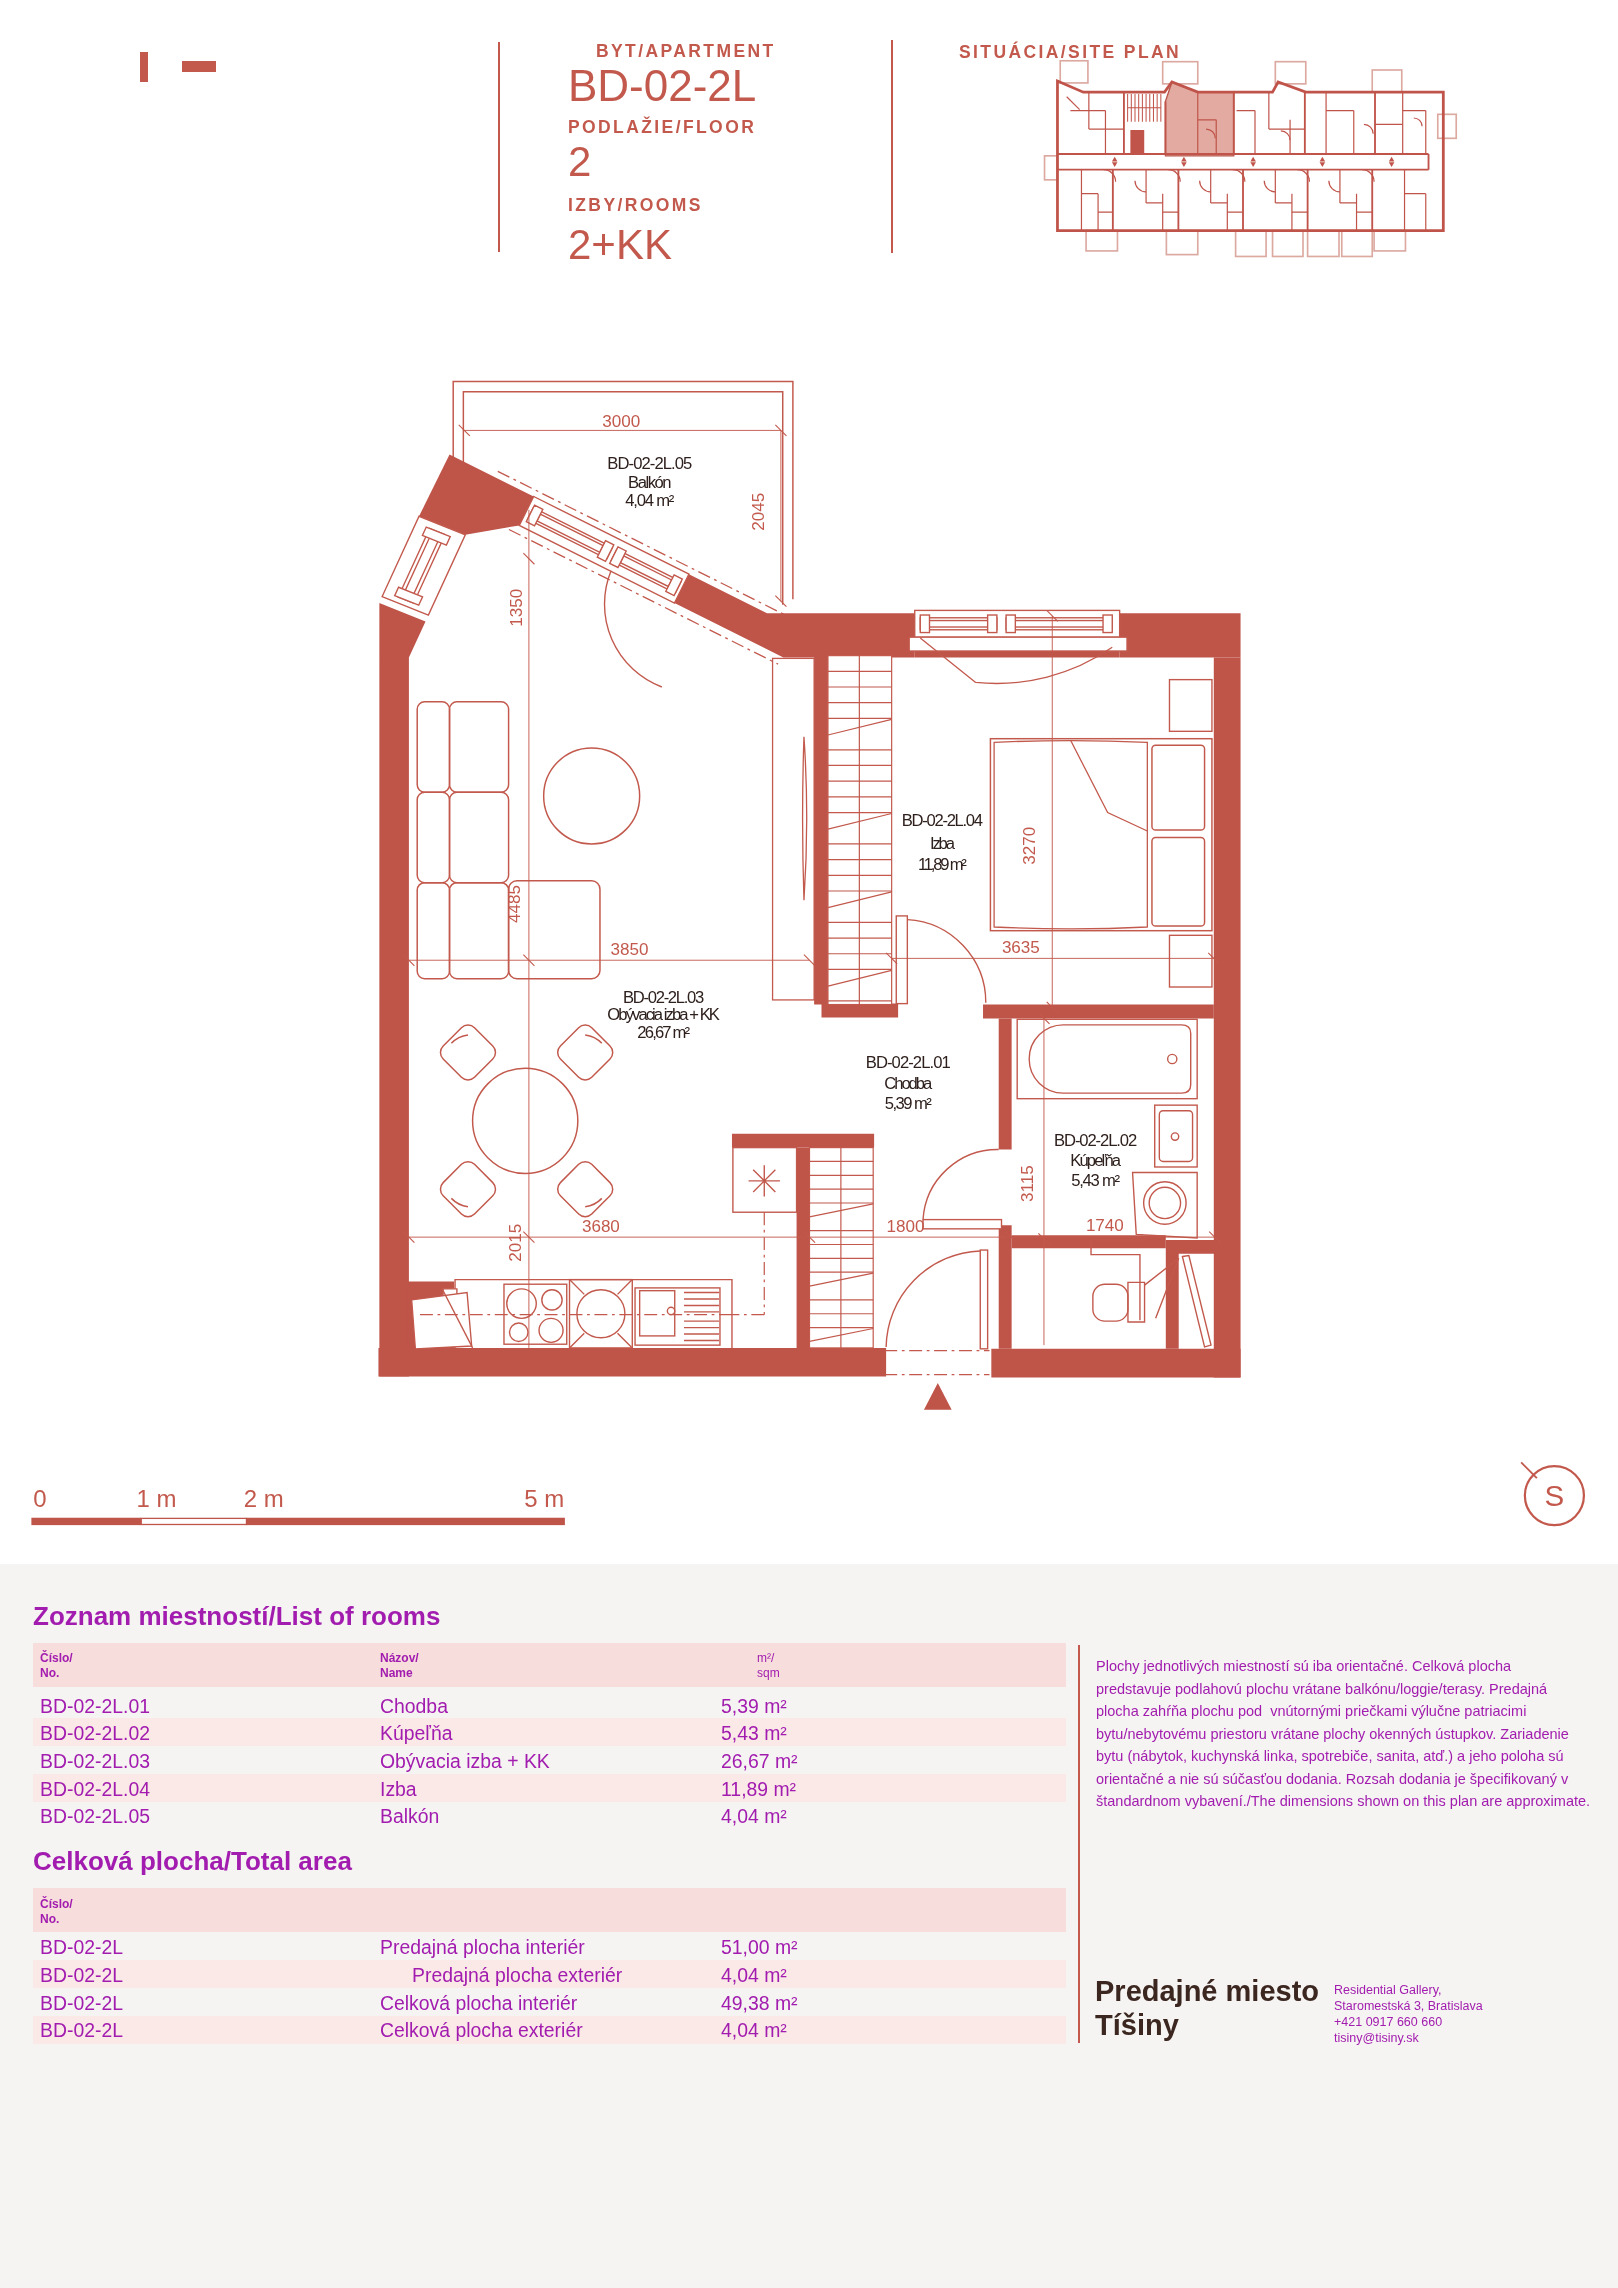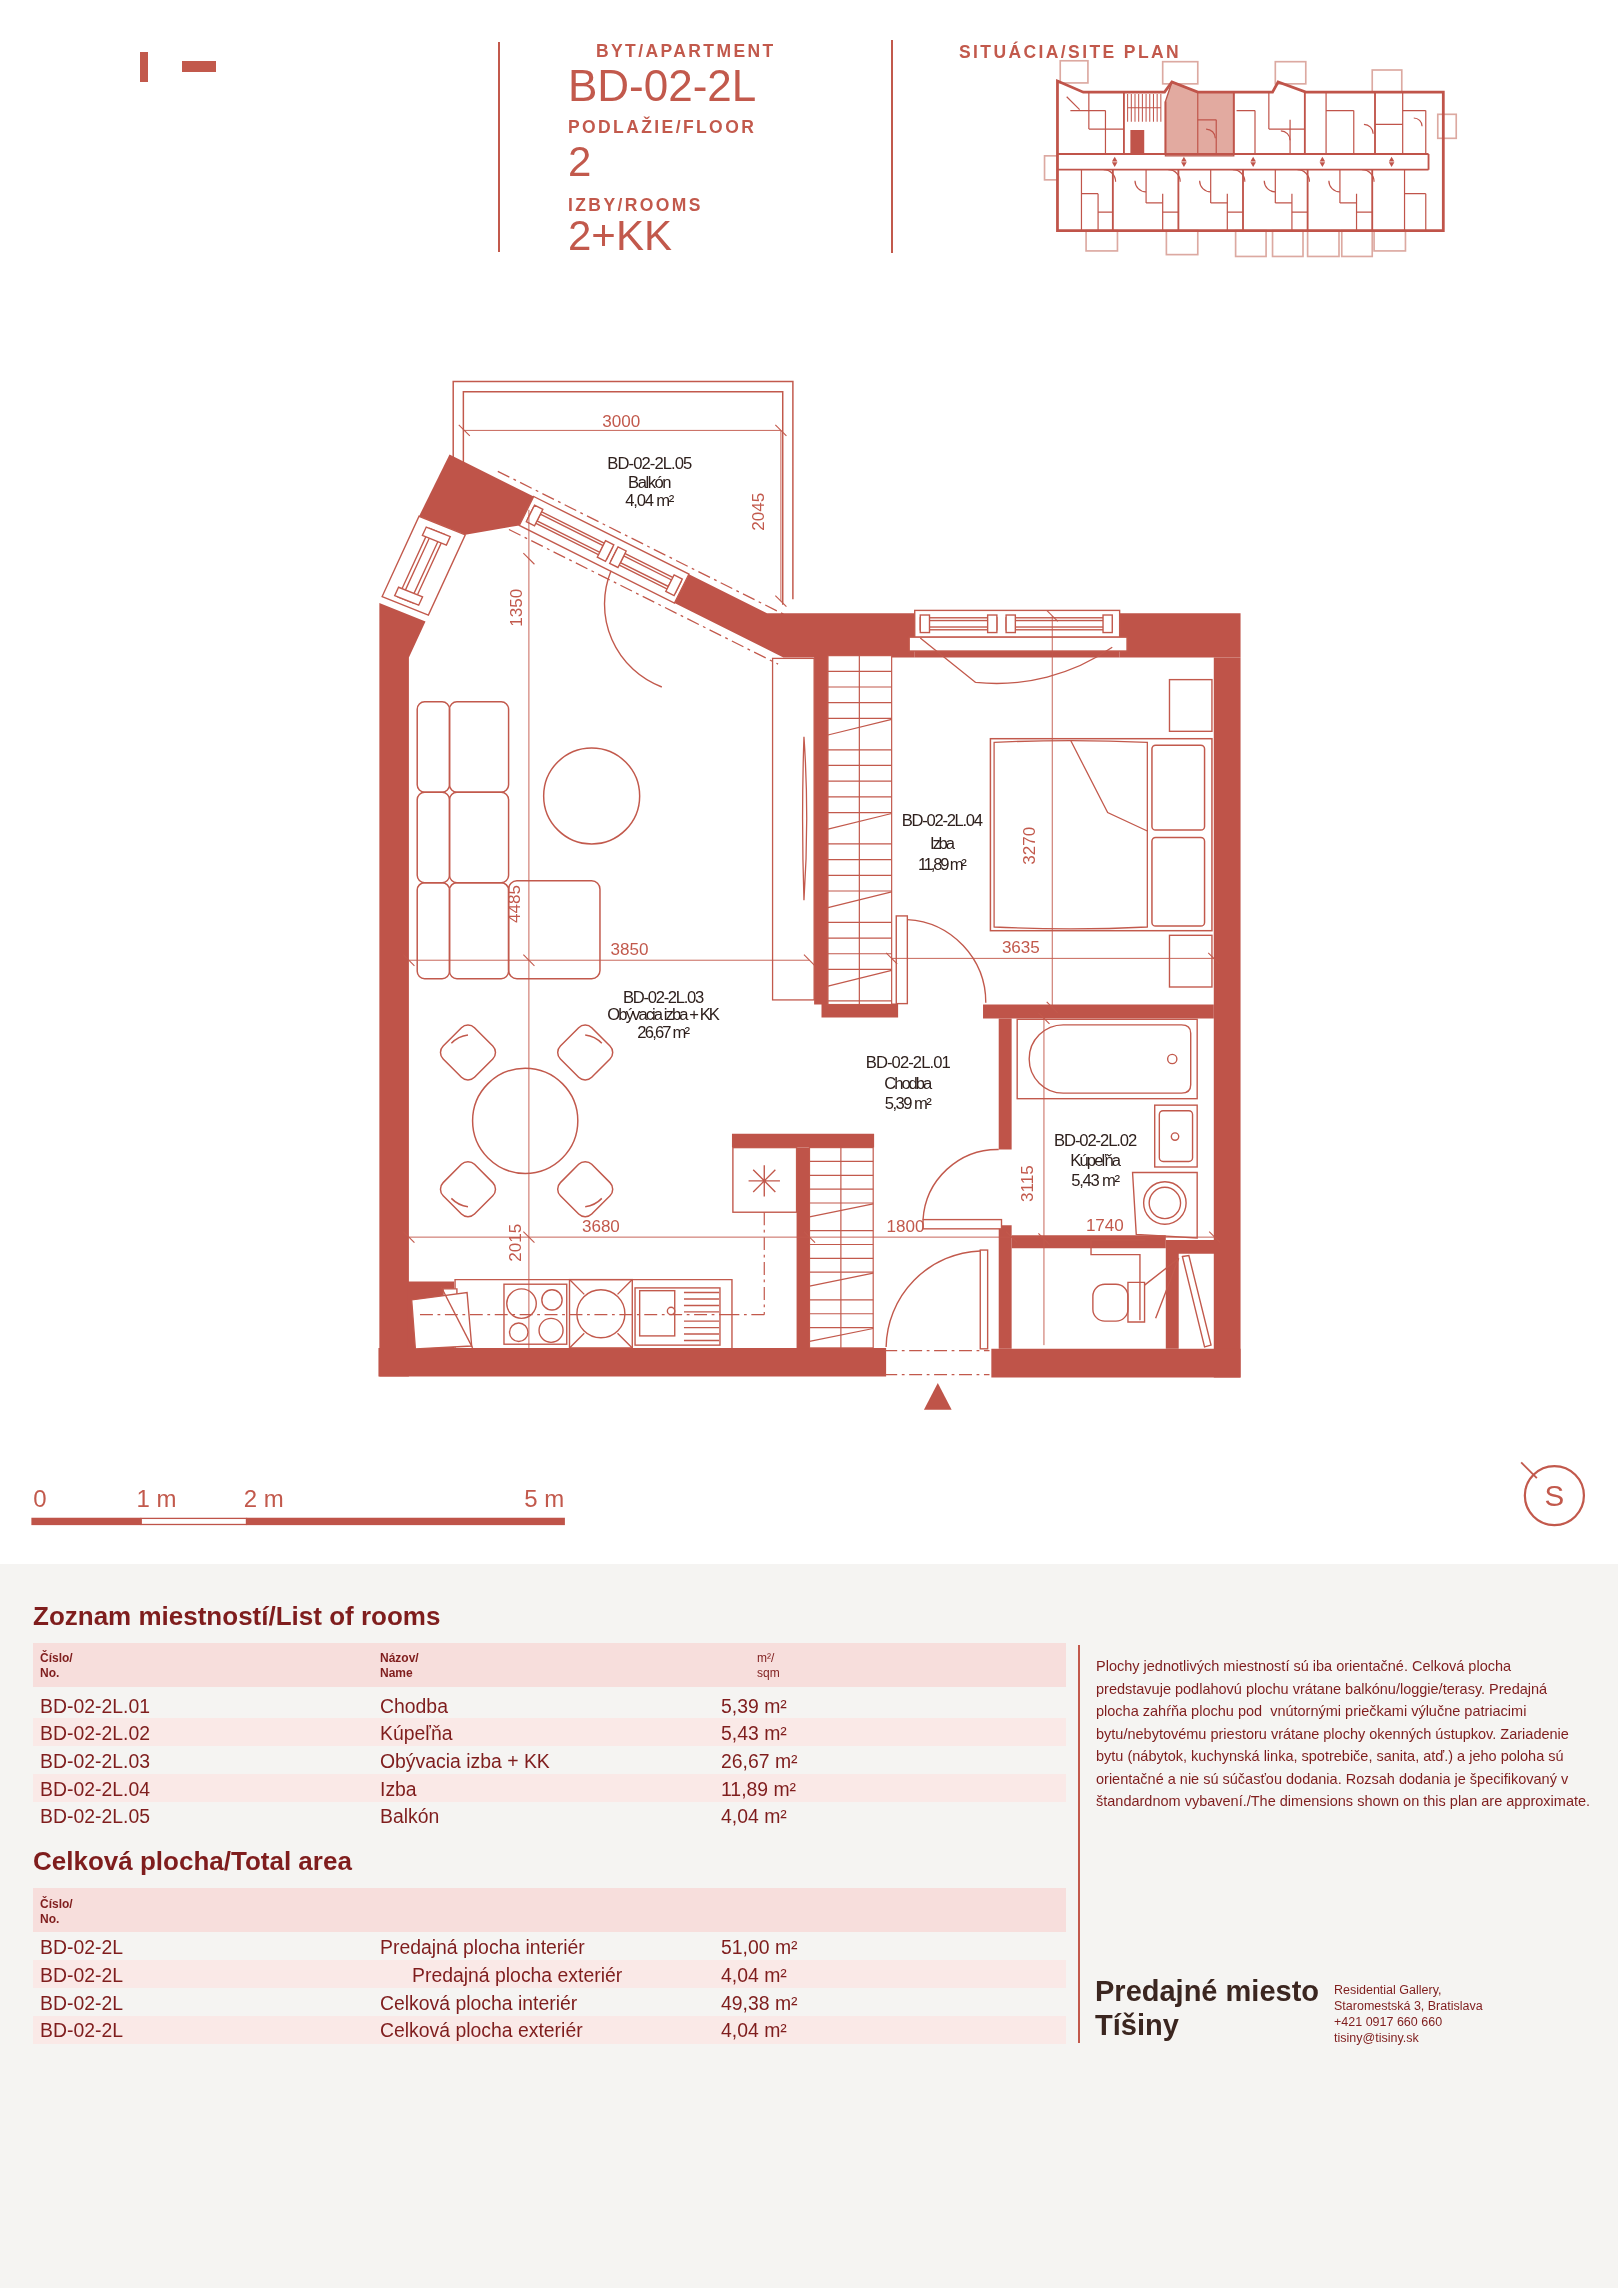--- a/index.html
+++ b/index.html
@@ -1,40 +1,40 @@
 <!DOCTYPE html>
 <html style="font-size:14.8px"><head>
 <meta charset="utf-8">
 <style>
   html,body{margin:0;padding:0;}
   .page{position:relative;width:1619px;height:2289px;background:#ffffff;
         font-family:"Liberation Sans",sans-serif;overflow:hidden;}
   .abs{position:absolute;}
   .red{color:#c2594c;}
-  .dark{color:#7f1d1d;}
+  .dark{color:#a21caf;}
 </style>
 </head>
 <body>
 <div class="page">
 
 
 <div class="abs" style="left:140px;top:52px;width:8.3px;height:30px;background:#c2594c;"></div>
 
 <div class="abs" style="left:182px;top:61px;width:34px;height:11px;background:#c2594c;"></div>
 
 <div class="abs" style="left:498px;top:42px;width:1.8px;height:210px;background:#c2594c;"></div>
 
 <div class="abs" style="left:891px;top:40px;width:1.8px;height:213px;background:#c2594c;"></div>
 
 <div class="abs red" style="left:568px;top:41px;font-size:17.5px;font-weight:bold;letter-spacing:2.4px;margin-left:28px;">BYT/APARTMENT</div>
 <div class="abs red" style="left:568px;top:61px;font-size:44px;letter-spacing:0px;">BD-02-2L</div>
 <div class="abs red" style="left:568px;top:117px;font-size:17.5px;font-weight:bold;letter-spacing:2.4px;">PODLAŽIE/FLOOR</div>
 <div class="abs red" style="left:568px;top:138px;font-size:42px;">2</div>
 <div class="abs red" style="left:568px;top:195px;font-size:17.5px;font-weight:bold;letter-spacing:2.4px;">IZBY/ROOMS</div>
-<div class="abs red" style="left:568px;top:212px;font-size:42px;">2+KK</div>
+<div class="abs red" style="left:568px;top:221px;font-size:42px;">2+KK</div>
 
 <div class="abs red" style="left:959px;top:42px;font-size:17.5px;font-weight:bold;letter-spacing:2.4px;">SITUÁCIA/SITE PLAN</div>
 
 <svg class="abs" style="left:1015px;top:55px;" width="480" height="222" viewBox="1100 60 520 240">
 <g fill="none">
 
 <g stroke="#dca9a1" stroke-width="1.8">
   <rect x="1149" y="66" width="30" height="24"></rect>
   <rect x="1260" y="67" width="38" height="24"></rect>
   <rect x="1382" y="67" width="33" height="24"></rect>

